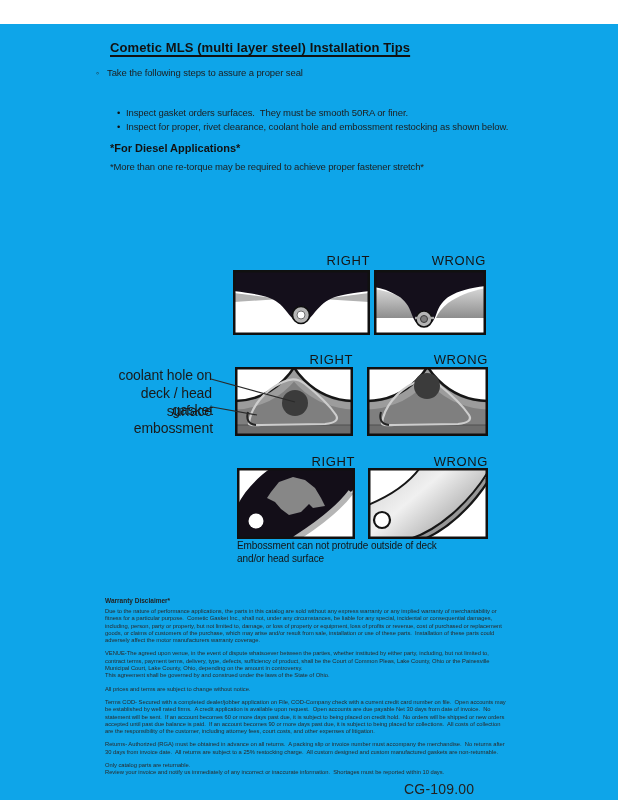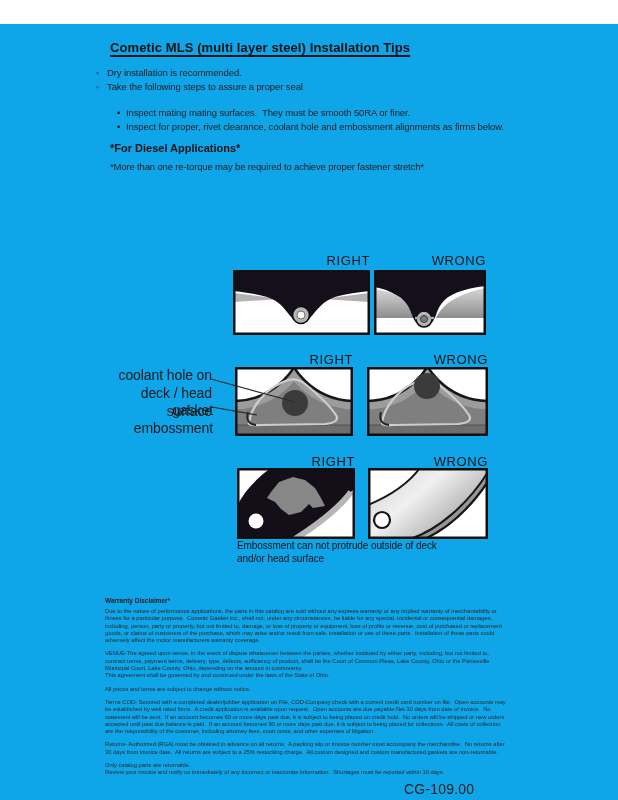--- a/index.html
+++ b/index.html
@@ -37,27 +37,26 @@
   .footer-code{left:404px;top:757px;font-size:14px;color:#222;letter-spacing:.2px;}
 </style>
 </head>
 <body>
 
 <div class="page">
 
   <div class="abs title">Cometic MLS (multi layer steel) Installation Tips</div>
 
   <div class="abs tips">
-      <div class="tip-item">Dry installation is recommended.</div>
       <div class="tip-item">Take the following steps to assure a proper seal</div>
     </div>
 
   <div class="abs subtips">
-      <div class="sub-item">Inspect mating mating surfaces.  They must be smooth 50RA or finer.</div>
-      <div class="sub-item">Inspect for proper, rivet clearance, coolant hole and embossment alignments as firms below.</div>
+      <div class="sub-item">Inspect gasket orders surfaces.  They must be smooth 50RA or finer.</div>
+      <div class="sub-item">Inspect for proper, rivet clearance, coolant hole and embossment restocking as shown below.</div>
     </div>
 
   <div class="abs diesel-head">*For Diesel Applications*</div>
 
   <div class="abs diesel">
       <div class="diesel-para">*More than one re-torque may be required to achieve proper fastener stretch*</div>
     </div>
 
   <div class="abs dg-label" style="left:233px;top:229px;width:137px">RIGHT</div>
   <div class="abs dg-label" style="left:374px;top:229px;width:112px">WRONG</div>

